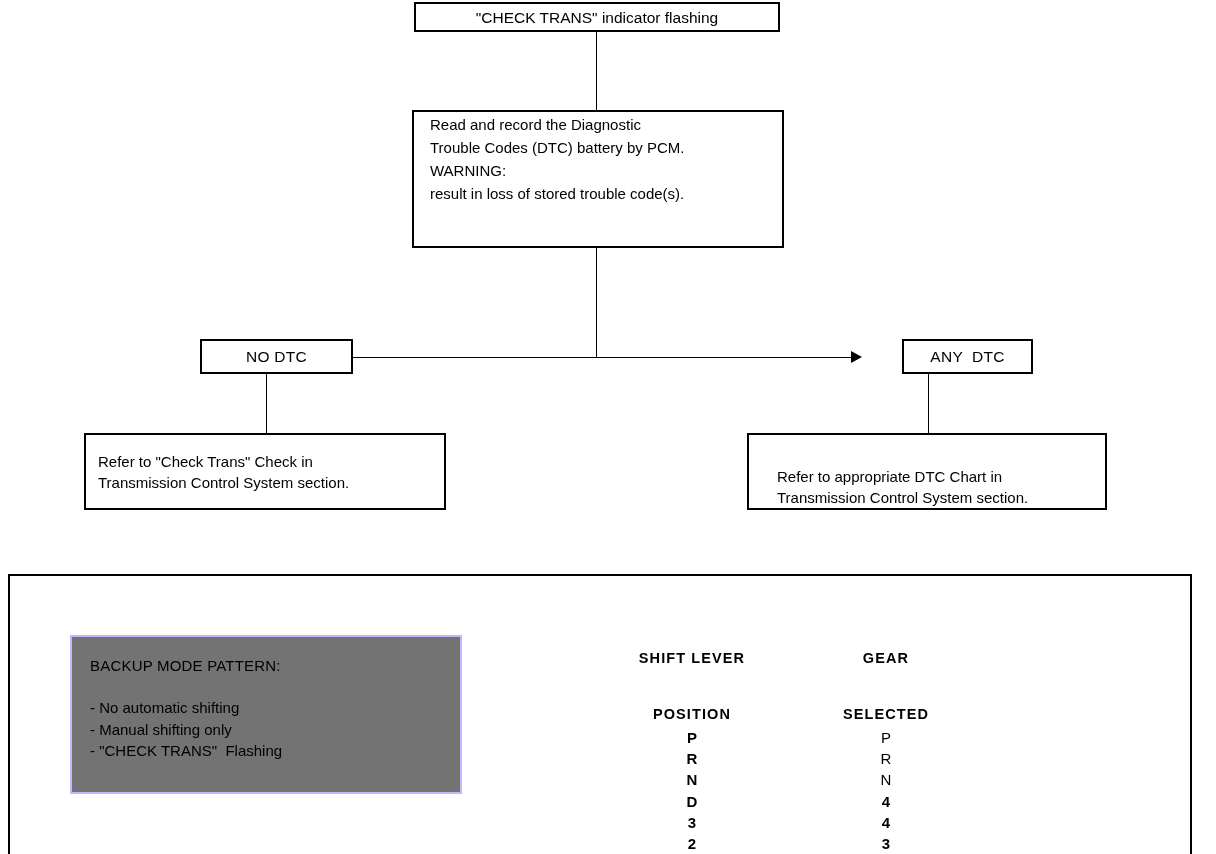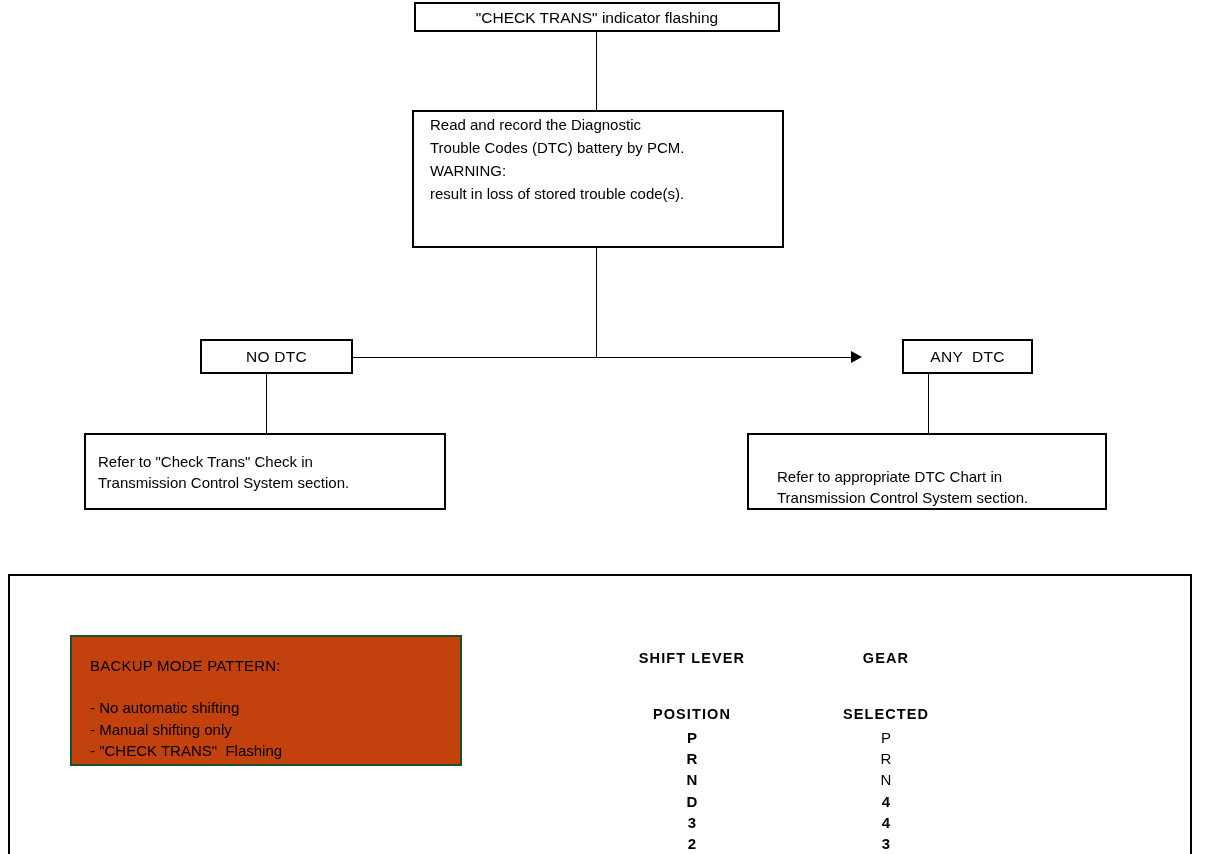--- a/index.html
+++ b/index.html
@@ -104,24 +104,24 @@
   
   #bottom-panel {
     position: absolute;
     left: 8px; top: 574px; width: 1184px; height: 290px;
     border: 2px solid #000;
     box-sizing: border-box;
     background: #fff;
   }
   #backup-box {
     position: absolute;
-    left: 60px; top: 59px; width: 392px; height: 131px;
-    border: 2px solid #14532d;
+    left: 60px; top: 59px; width: 392px; height: 159px;
+    border: 2px solid #c4b5fd;
     box-sizing: border-box;
-    background: #c2410c;
+    background: #737373;
     padding: 18px 0 0 18px;
   }
   #backup-box .heading {
     font-size: 15px;
     line-height: 21px;
     letter-spacing: 0.2px;
   }
   #backup-box .bullets {
     margin-top: 21px;
   }

